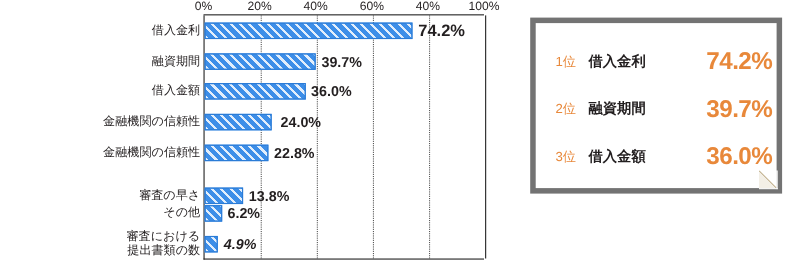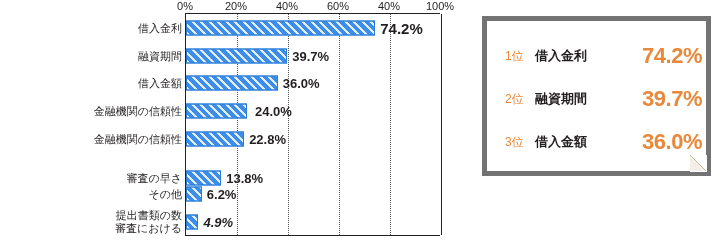--- a/index.html
+++ b/index.html
@@ -175,22 +175,22 @@
         </div>
         <div class="row" style="top: 166.5px; height: 27.75px;">
           <div class="row-label">
             <div>その他</div>
           </div>
           <div class="bar" style="width: 15.81px; background-color: rgb(61, 142, 232);"></div>
           <div class="bar-value" style="left: 206.81px; text-align: right;">6.2%</div>
         </div>
         <div class="row" style="top: 194.25px; height: 27.75px;">
           <div class="row-label two-line">
+            <div>審査における</div>
             <div>提出書類の数</div>
-            <div>審査における</div>
           </div>
           <div class="bar" style="width: 12.495px; background-color: rgb(61, 142, 232);"></div>
           <div class="bar-value" style="left: 203.495px; font-style: italic;">4.9%</div>
         </div>
       </div>
 
   </div>
 
   <div class="card">
     <div class="card-fold"></div>

